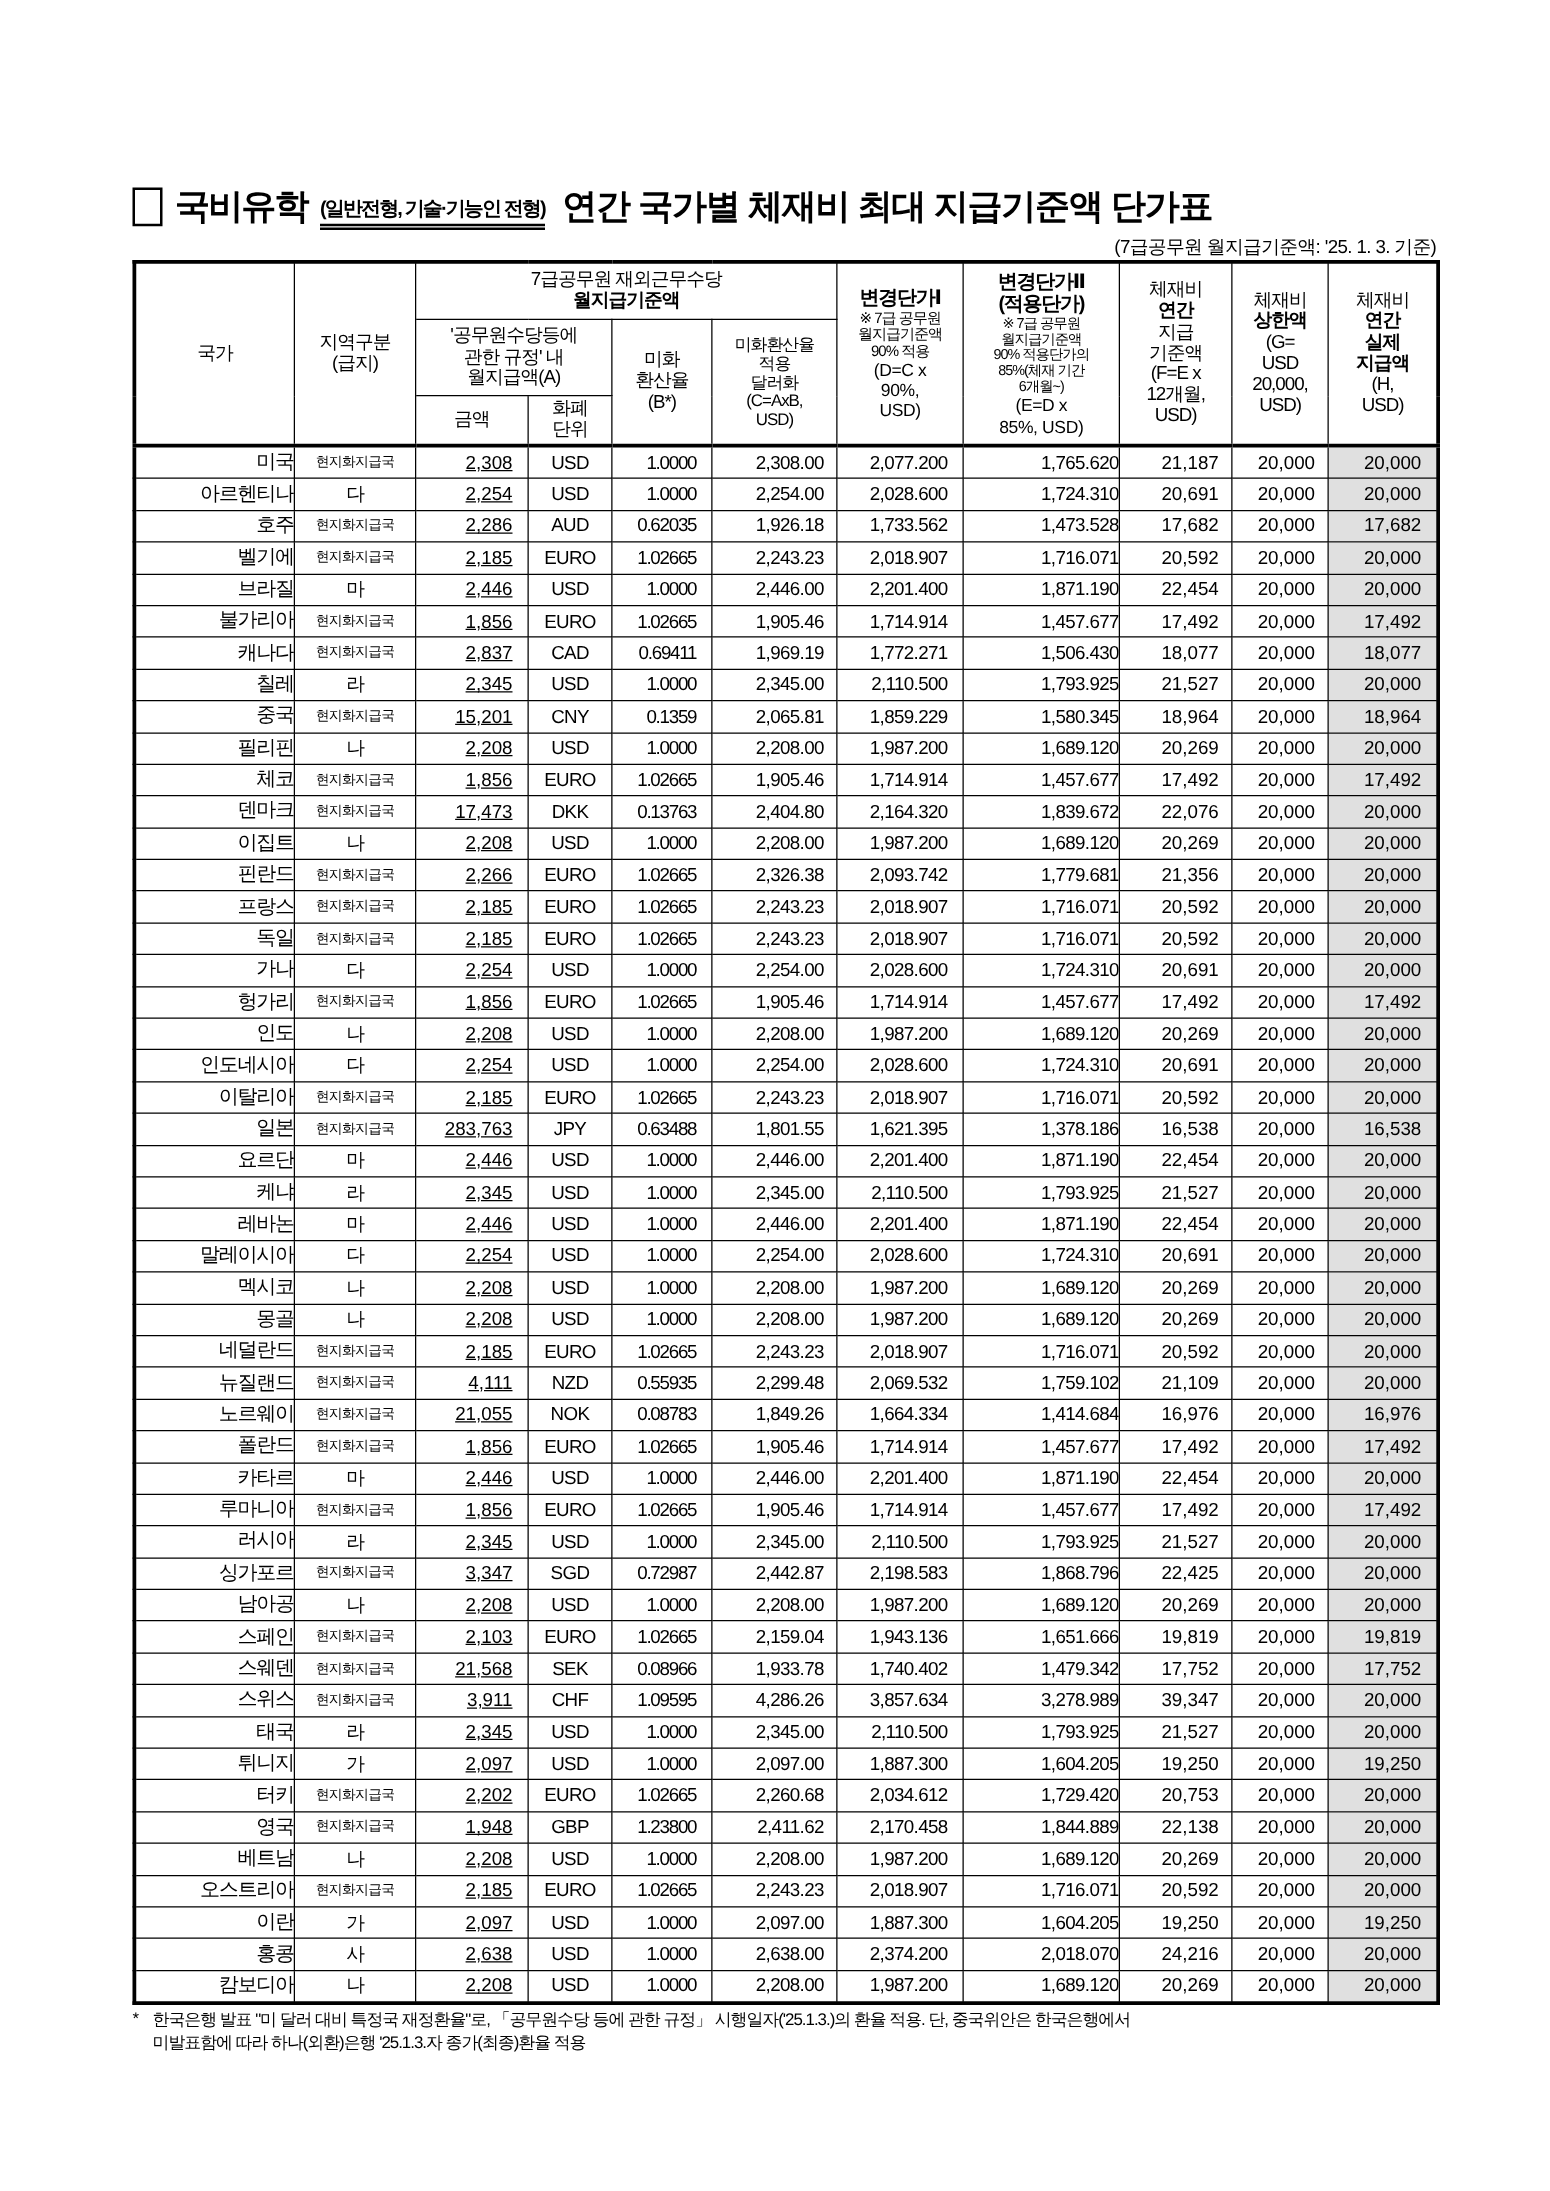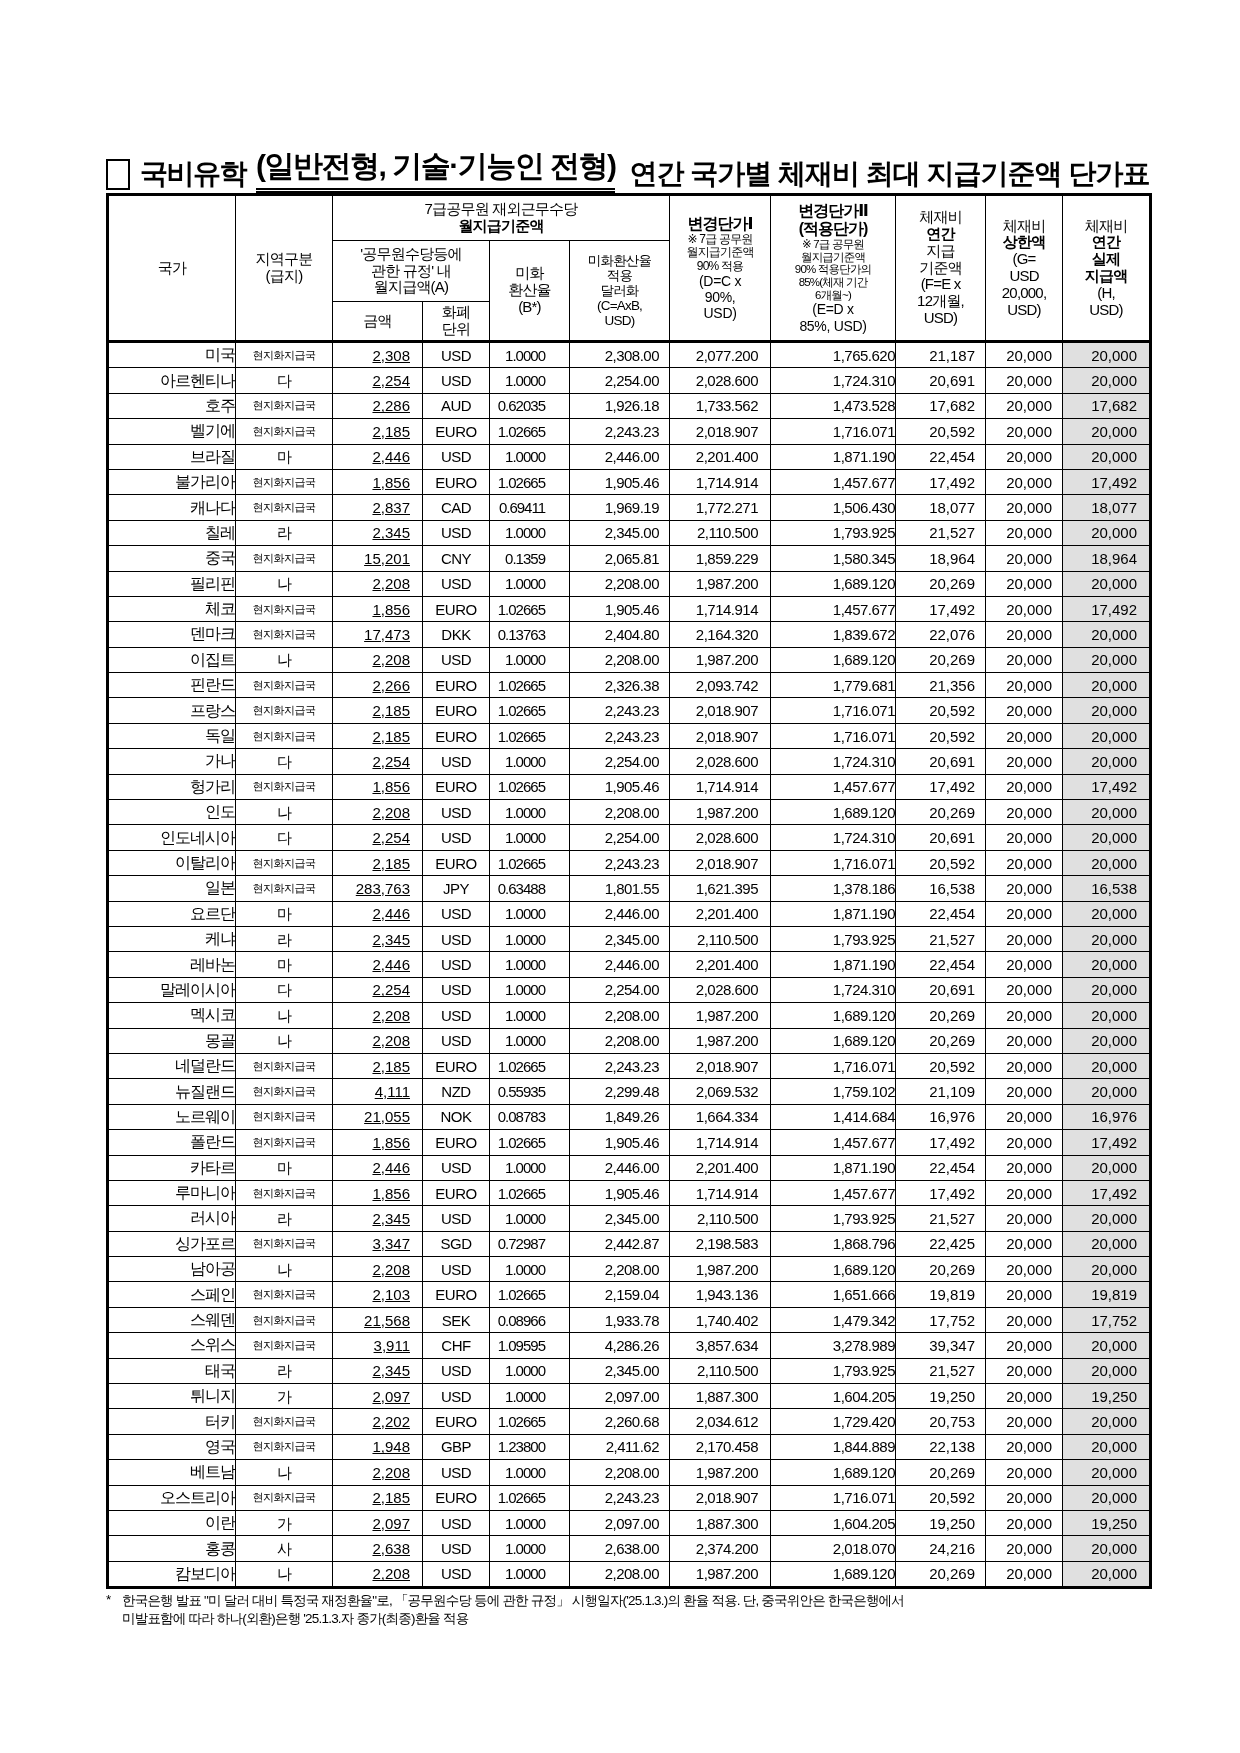--- a/index.html
+++ b/index.html
@@ -3,21 +3,21 @@
 <meta charset="utf-8">
 <style>
   html,body{margin:0;padding:0;background:#fff;}
   body{width:1240px;height:1753px;font-family:"Liberation Sans","DejaVu Sans",sans-serif;color:#000;}
   .page{padding:146px 70px 0 106px;}
 
   
   .title-row{display:flex;align-items:flex-end;gap:10px;white-space:nowrap;text-align:center;}
   .chk{display:inline-block;width:20px;height:27px;border:2.5px solid #000;margin-bottom:3px;}
   .t1{font-size:28px;font-weight:bold;letter-spacing:-1.5px;}
-  .t2{font-size:30px;font-weight:bold;letter-spacing:-1.5px;border-bottom:5px double #000;padding-bottom:1px;}
+  .t2{font-size:16px;font-weight:bold;letter-spacing:-1.5px;border-bottom:5px double #000;padding-bottom:1px;}
   .t3{font-size:28px;font-weight:bold;letter-spacing:-1px;margin-left:4px;}
   .subtitle{width:1043px;text-align:right;font-size:15px;letter-spacing:-0.5px;margin:4px 0 1px 0;}
 
   
   table{border-collapse:collapse;table-layout:fixed;width:1043px;border:3px solid #000;}
   th,td{border:1px solid #000;overflow:hidden;}
   thead th{font-weight:normal;vertical-align:middle;text-align:center;padding:1px 0;line-height:1.12;font-size:15px;letter-spacing:-0.8px;}
   tbody tr:first-child td{border-top:3px solid #000;}
   .pre{white-space:pre-line;}
   .b{font-weight:bold;}
@@ -29,21 +29,21 @@
   tr.h-r2 th{height:58px;}
   tr.h-r3 th{height:36px;}
 
   td{height:24.4px;font-size:15px;line-height:1;white-space:nowrap;padding:0;}
   .c-country{text-align:right;font-size:16px;letter-spacing:-1px;}
   .c-region{text-align:center;font-size:15px;letter-spacing:-1px;}
   .c-region.small{font-size:11px;letter-spacing:-0.5px;}
   .num{text-align:right;}
   .c-amount{padding-right:12px;text-decoration:underline;}
   .c-curr{text-align:center;letter-spacing:-0.5px;}
-  .c-rate{padding-right:24px;letter-spacing:-1px;}
+  .c-rate{padding-right:12px;letter-spacing:-1px;}
   .c-dollar{padding-right:10px;letter-spacing:-0.5px;}
   .c-d{padding-right:12px;letter-spacing:-0.5px;}
   .c-e{letter-spacing:-0.5px;}
   .c-f{padding-right:10px;}
   .c-g{padding-right:10px;}
   .c-h{padding-right:12px;background:#e0e0e0;}
 
   
   .footnote{width:1043px;display:flex;margin-top:3px;font-size:13.5px;letter-spacing:-0.8px;}
   .footnote .mark{width:16px;flex:none;text-align:left;}
@@ -54,20 +54,21 @@
 
 <div class="page">
 
   <div class="title-row">
     <span class="chk"></span>
     <span class="t1">국비유학</span>
     <span class="t2">(일반전형, 기술·기능인 전형)</span>
     <span class="t3">연간 국가별 체재비 최대 지급기준액 단가표</span>
   </div>
 
+  <div class="subtitle">(7급공무원 월지급기준액: '25. 1. 3. 기준)</div>
 
   <table>
     <colgroup>
       <col style="width:128px">
         <col style="width:97px">
         <col style="width:90px">
         <col style="width:67px">
       <col style="width:80px">
         <col style="width:100px">
         <col style="width:101px">

